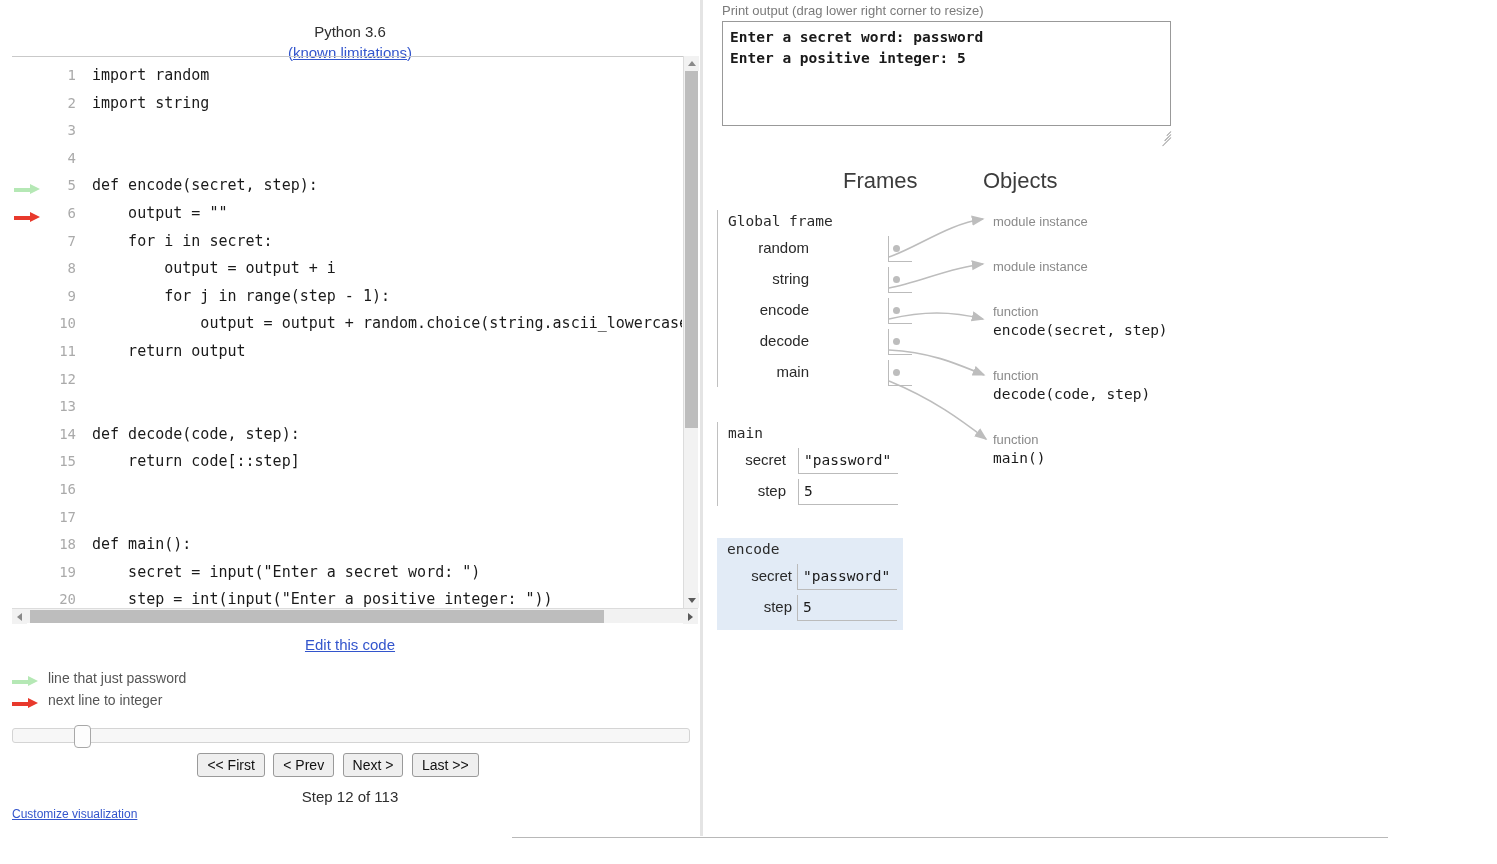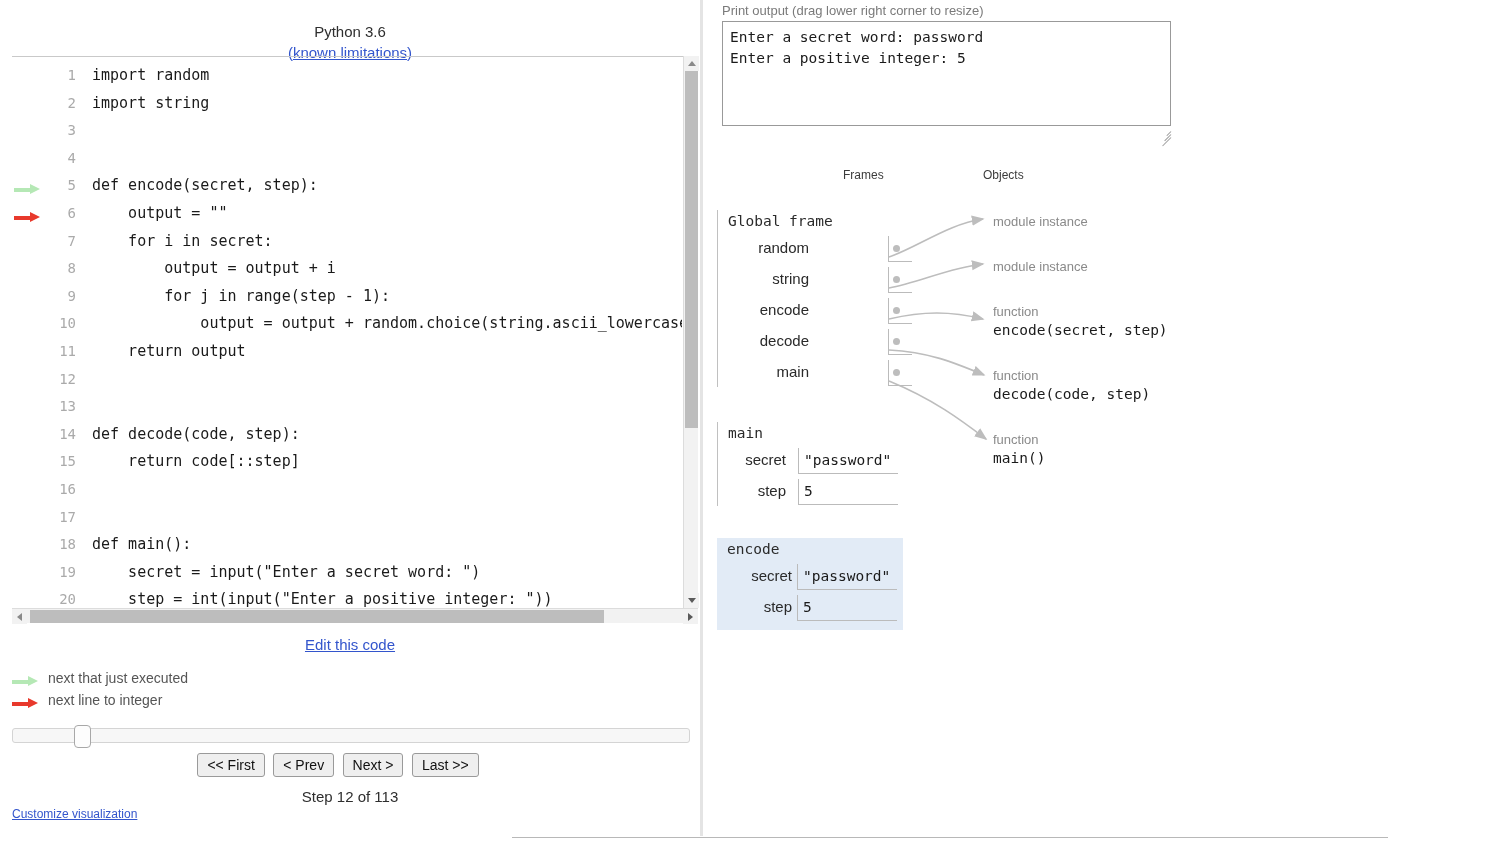--- a/index.html
+++ b/index.html
@@ -278,20 +278,21 @@
     width: 449px; height: 105px;
     border: 1px solid #999999;
     background: #ffffff;
     font-family: "DejaVu Sans Mono", monospace;
     font-size: 14.5px;
     line-height: 21px;
     color: #1a1a1a;
     padding: 5px 7px;
     white-space: pre;
     overflow: hidden;
+    font-weight: bold;
   }
   #resize-grip {
     position: absolute;
     left: 456px; top: 128px;
     width: 12px; height: 12px;
   }
   #resize-grip i {
     position: absolute;
     right: 0;
     height: 1px;
@@ -299,21 +300,21 @@
     transform: rotate(-45deg);
     transform-origin: right center;
   }
   #resize-grip i:nth-child(1) { top: 9px;  width: 12px; }
   #resize-grip i:nth-child(2) { top: 6px;  width: 9px; }
   #resize-grip i:nth-child(3) { top: 3px;  width: 6px; }
 
   
   .col-header {
     position: absolute;
-    font-size: 12px;
+    font-size: 22px;
     color: #3c3c3c;
     top: 168px;
   }
   #frames-header  { left: 140px; }
   #objects-header { left: 280px; }
 
   
   .frame {
     position: absolute;
     font-size: 14.5px;
@@ -477,21 +478,21 @@
     </div>
 
     <div id="edit-link">
       <a href="#">Edit this code</a>
     </div>
 
     <div class="legend" id="legend-exec">
       <span class="arrow green">
         <span class="shaft"></span><span class="head"></span>
       </span>
-      <span class="lbl">next that just executed</span>
+      <span class="lbl">line that just password</span>
     </div>
     <div class="legend" id="legend-next">
       <span class="arrow red">
         <span class="shaft"></span><span class="head"></span>
       </span>
       <span class="lbl">next line to integer</span>
     </div>
 
     <div id="slider-track">
       <div id="slider-handle"></div>

